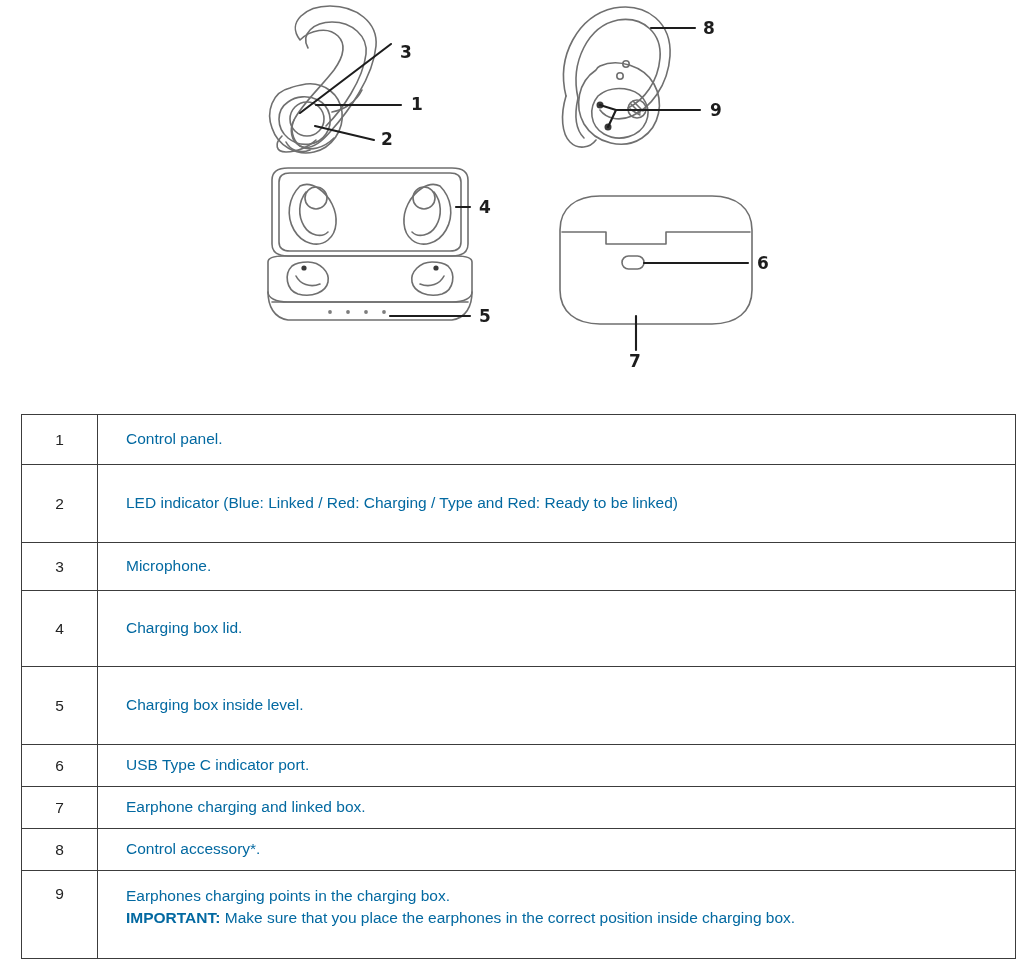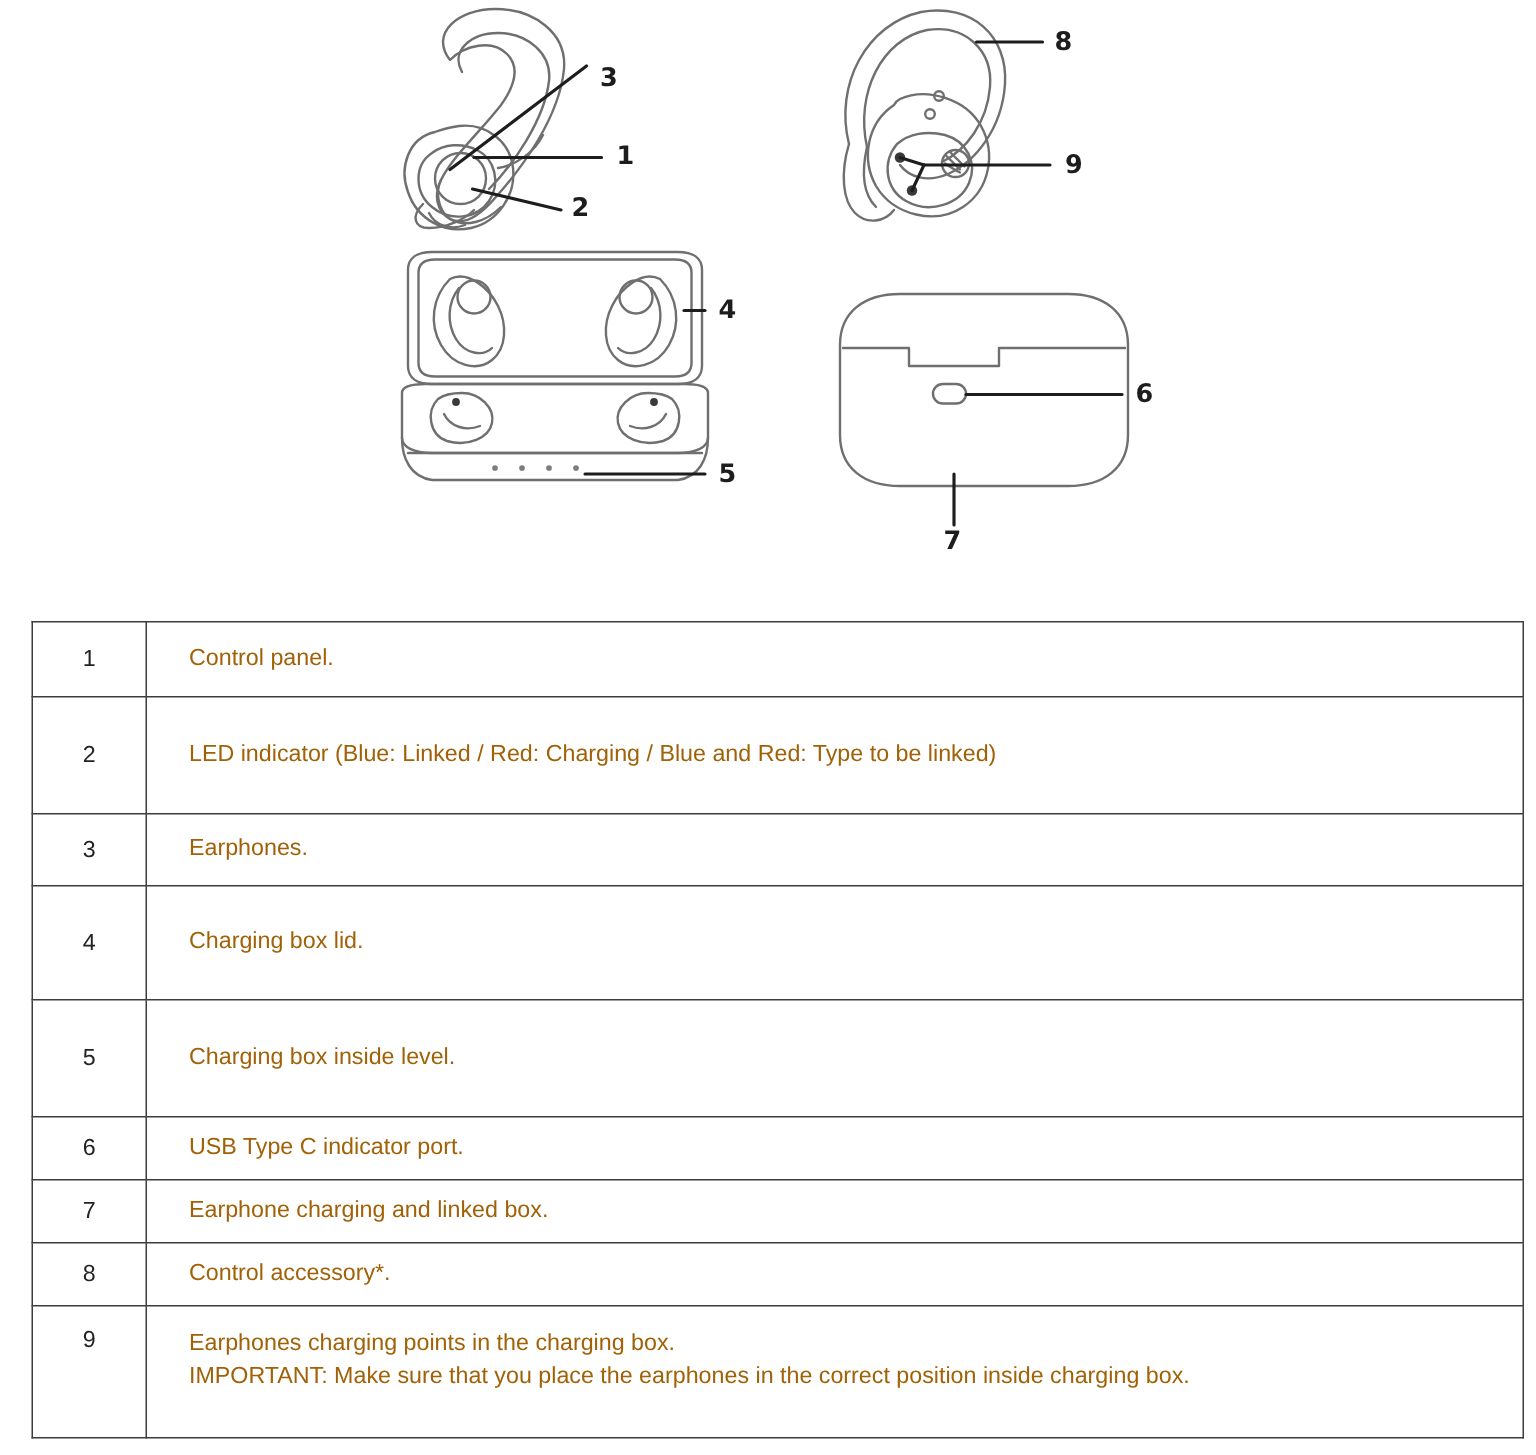--- a/index.html
+++ b/index.html
@@ -57,35 +57,35 @@
   }
   .col-num {
     width: 75px;
     text-align: center;
     font-size: 15.5px;
     color: #232323;
   }
   .col-desc {
     padding-left: 28px !important;
     font-size: 15.5px;
-    color: #a16207;
+    color: #0369a1;
     line-height: 1.45;
   }
   .row-h1 { height: 50px; }
   .row-h2 { height: 78px; }
   .row-h3 { height: 48px; }
   .row-h4 { height: 76px; }
   .row-h5 { height: 78px; }
   .row-h6 { height: 42px; }
   .row-h7 { height: 42px; }
   .row-h8 { height: 42px; }
   .row-h9 { height: 88px; }
   .row-9-cell { vertical-align: top !important; padding-top: 14px !important; }
   .row-9-num  { vertical-align: top !important; padding-top: 14px !important; }
-  .important-label { font-weight: normal; }
+  .important-label { font-weight: bold; }
   .desc-line { display: block; }
 </style>
 </head>
 <body>
 
 <div id="diagram-area">
 
   <svg id="diagram-svg" viewBox="0 0 1024 400">
     <g fill="none" stroke="#6f6f6f" stroke-width="1.6" stroke-linecap="round" stroke-linejoin="round">
 
@@ -226,25 +226,25 @@
 </div>
 
 <table id="parts-table">
   <tbody>
     <tr class="row-h1">
       <td class="col-num">1</td>
       <td class="col-desc">Control panel.</td>
     </tr>
     <tr class="row-h2">
       <td class="col-num">2</td>
-      <td class="col-desc">LED indicator (Blue: Linked / Red: Charging / Blue and Red: Type to be linked)</td>
+      <td class="col-desc">LED indicator (Blue: Linked / Red: Charging / Type and Red: Ready to be linked)</td>
     </tr>
     <tr class="row-h3">
       <td class="col-num">3</td>
-      <td class="col-desc">Earphones.</td>
+      <td class="col-desc">Microphone.</td>
     </tr>
     <tr class="row-h4">
       <td class="col-num">4</td>
       <td class="col-desc">Charging box lid.</td>
     </tr>
     <tr class="row-h5">
       <td class="col-num">5</td>
       <td class="col-desc">Charging box inside level.</td>
     </tr>
     <tr class="row-h6">

